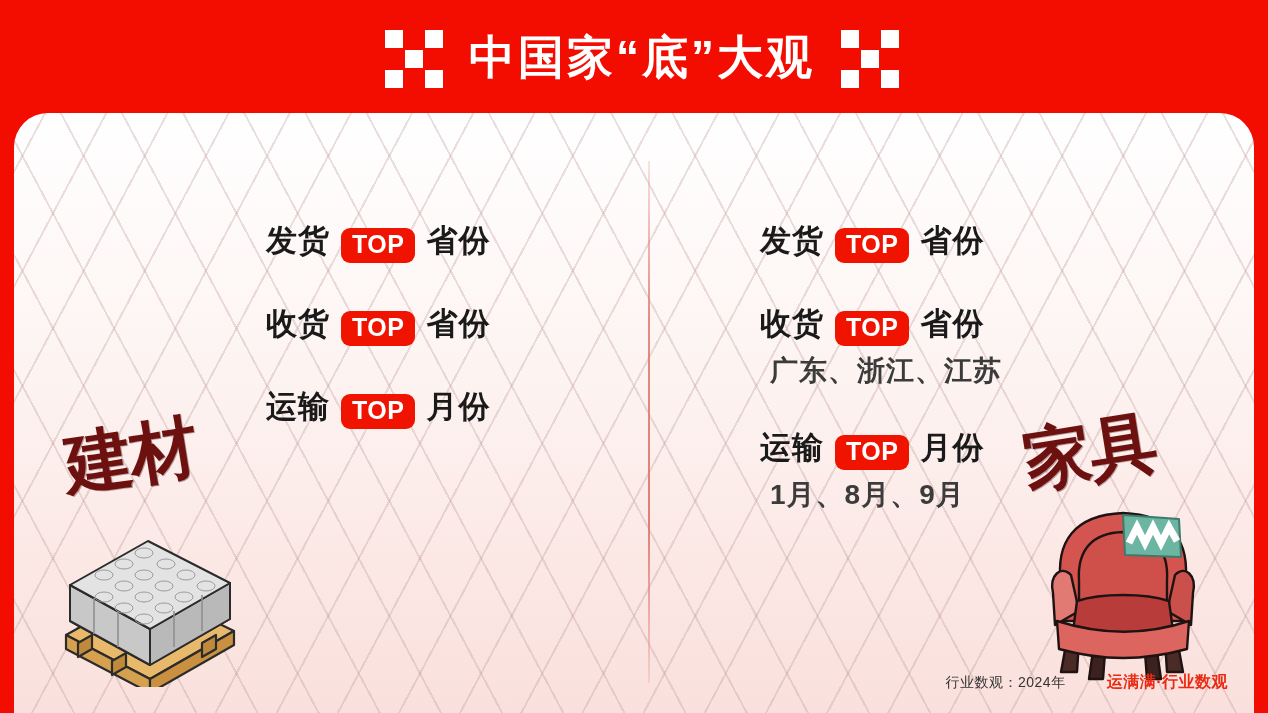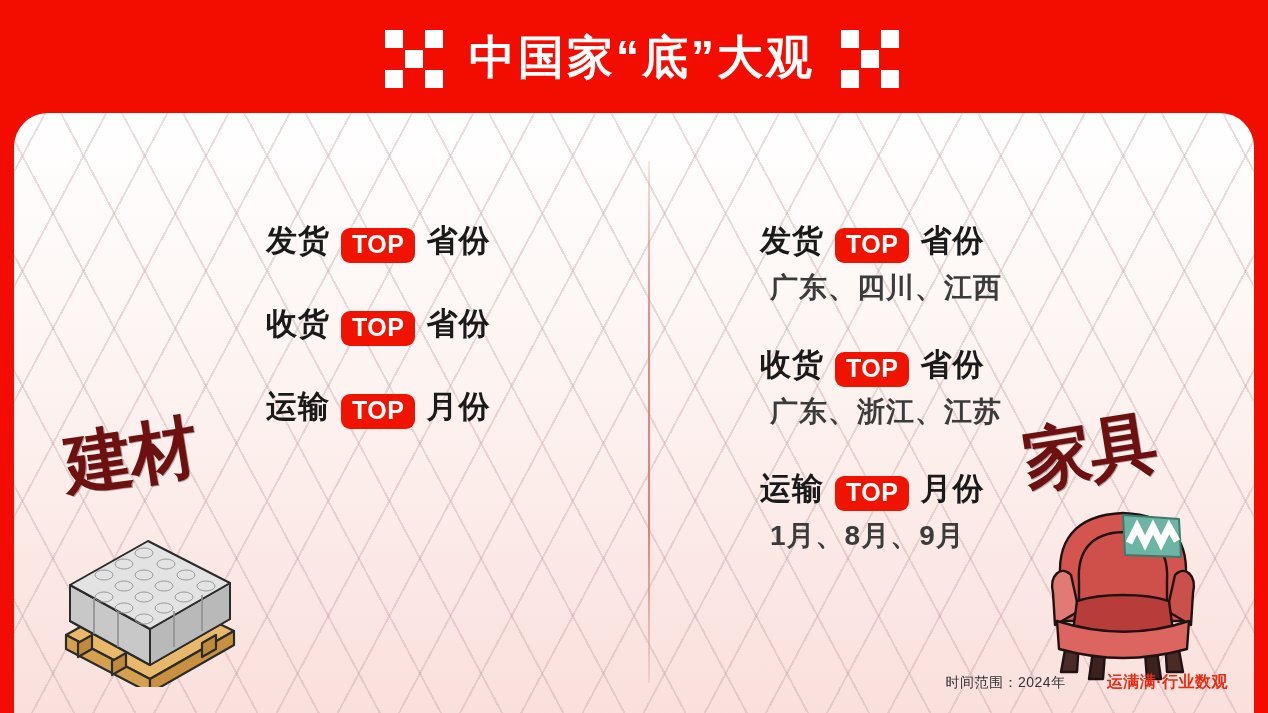--- a/index.html
+++ b/index.html
@@ -331,21 +331,20 @@
       <div class="col col-right">
 
         <div class="stats">
 
           <div class="stat">
             <div class="stat-head">
               <span class="lbl">发货</span>
               <span class="top-badge">TOP</span>
               <span class="lbl">省份</span>
             </div>
-            <div class="stat-value">广东、四川、江西</div>
           </div>
 
           <div class="stat">
             <div class="stat-head">
               <span class="lbl">收货</span>
               <span class="top-badge">TOP</span>
               <span class="lbl">省份</span>
             </div>
             <div class="stat-value">广东、浙江、江苏</div>
           </div>
@@ -393,18 +392,18 @@
 
               <path d="M98,54 L106,38 L114,54 L122,38 L130,54 L138,38 L146,52" fill="none" stroke="#ffffff" stroke-width="7" stroke-linejoin="miter"></path>
             </svg>
           </div>
         </div>
       </div>
 
     </div>
 
     <div class="footer">
-      <span class="time-range">时间范围：2024年</span>
+      <span class="time-range">行业数观：2024年</span>
       <span class="brand">运满满·行业数观</span>
     </div>
 
   </div>
 </div>
 
 </body></html>

